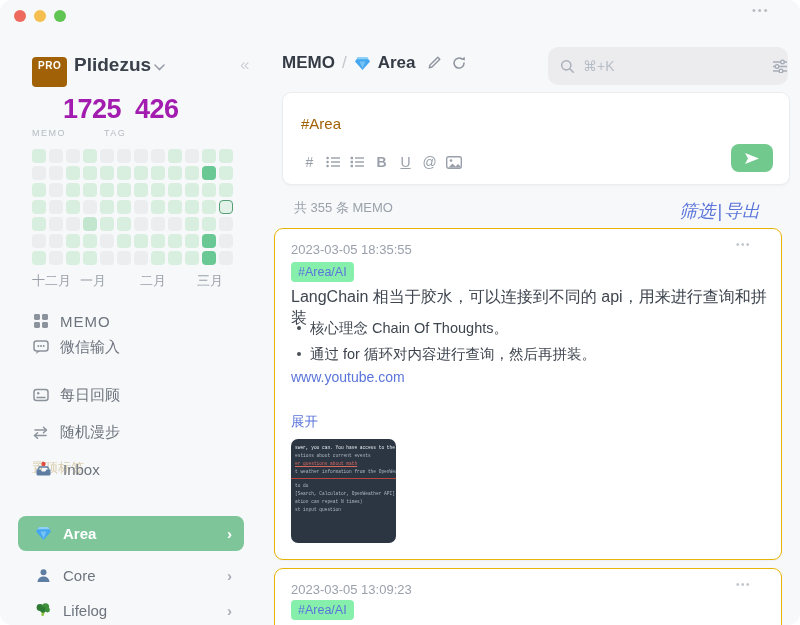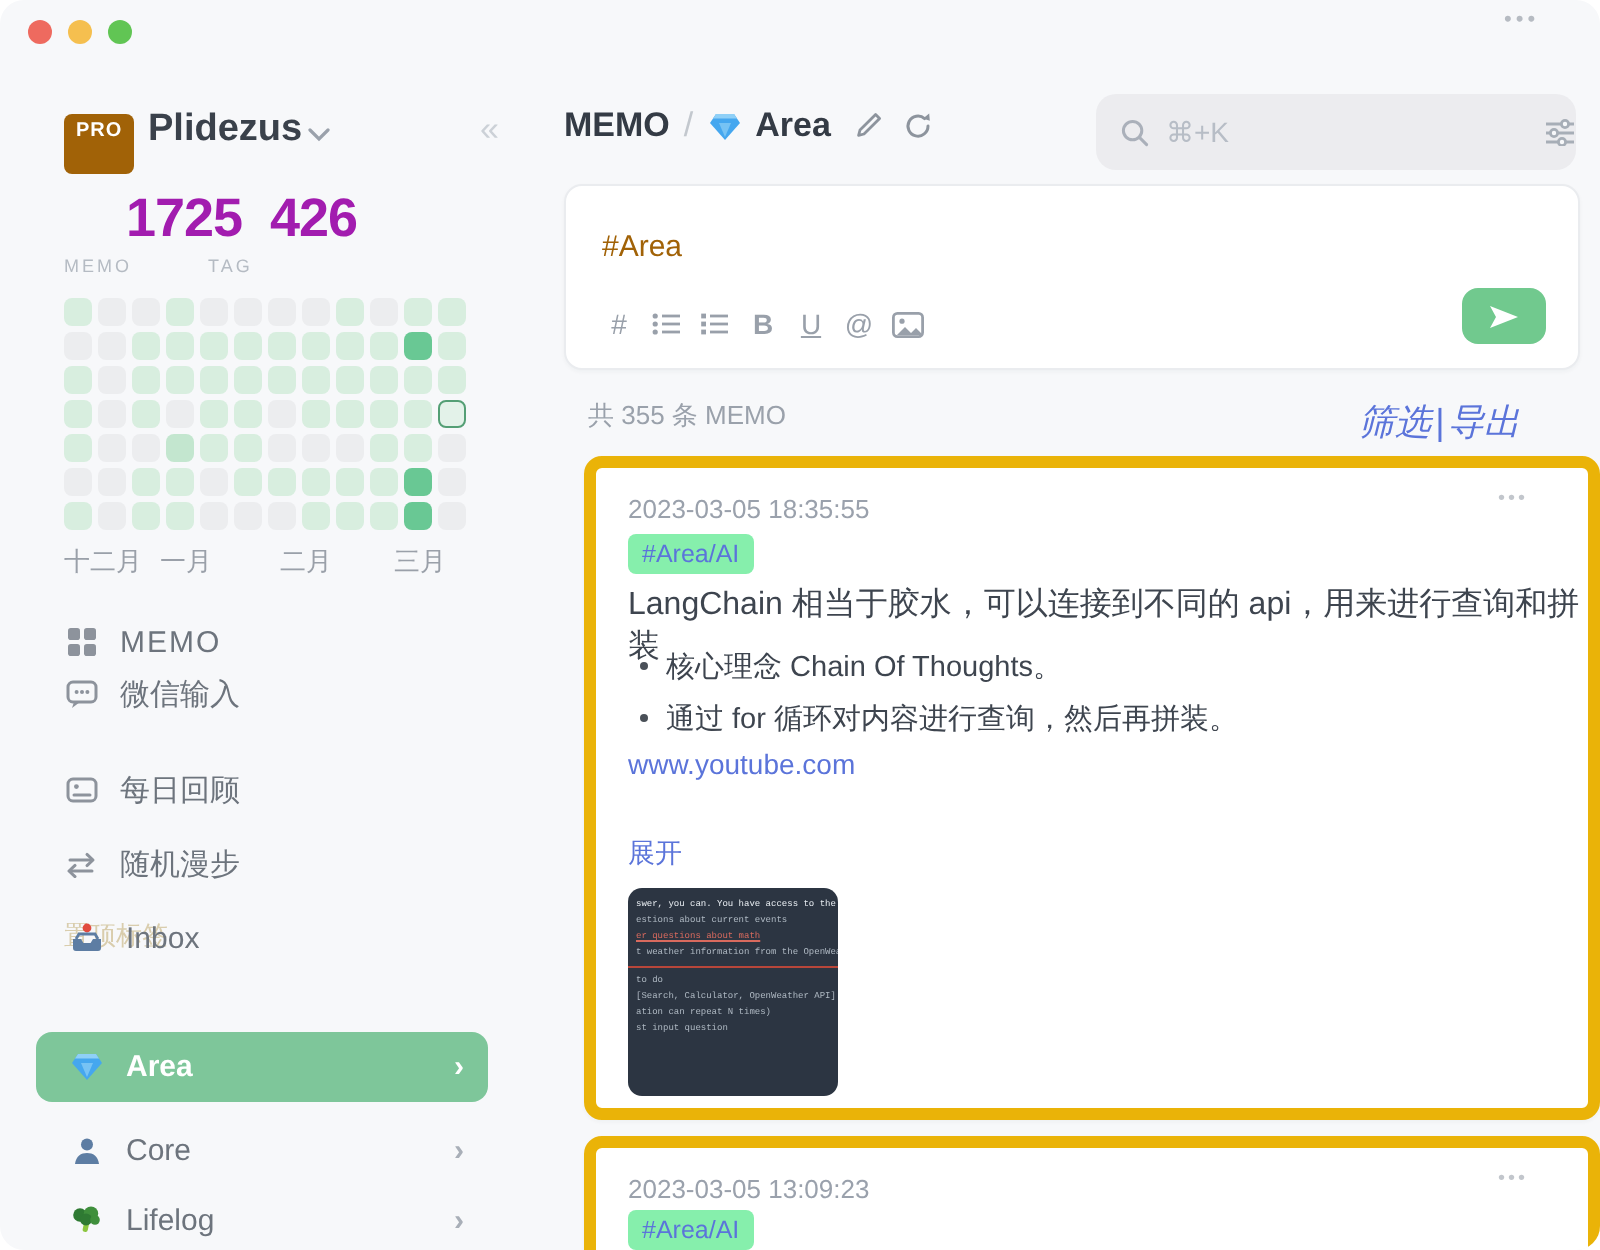--- a/index.html
+++ b/index.html
@@ -80,22 +80,22 @@
     background:#71c98e; border:none; border-radius:8px; display:flex; align-items:center;
     justify-content:center; cursor:pointer; }
 
   
   .count { position:absolute; left:294px; top:199px; font-size:13px; color:#9aa1ab; }
   .list-actions { position:absolute; top:199px; right:40px; font-size:18px; color:#5b74da;font-style:italic; }
   .list-actions span { cursor:pointer; }
   .list-actions .div { color:#5b74da; margin:0 2px; cursor:default; }
 
   
-  .card { position:absolute; left:292px; width:508px; background:#fff;
-    border:6px solid #eab308; border-radius:9px; box-shadow:0 1px 2px rgba(30,40,60,.04); }
+  .card { position:absolute; left:274px; width:508px; background:#fff;
+    border:1px solid #eab308; border-radius:9px; box-shadow:0 1px 2px rgba(30,40,60,.04); }
   .card1 { top:228px; height:332px; }
   .card2 { top:568px; height:120px; }
   .ts { position:absolute; left:16px; top:13px; font-size:13px; color:#9aa1ac; }
   .more { position:absolute; right:30px; top:10px; color:#c2c6cc; font-size:10px;
     letter-spacing:1.5px; cursor:pointer; }
   .chip { display:inline-block; background:#86efac; color:#5b74da; font-size:12.5px;
     padding:3px 7px; border-radius:4px; cursor:pointer; }
   .chip-1 { position:absolute; left:16px; top:33px; }
   .para { position:absolute; left:16px; top:58px; font-size:16px; color:#3e454f; }
   .bullets { position:absolute; left:22px; top:86px; list-style:none; }

